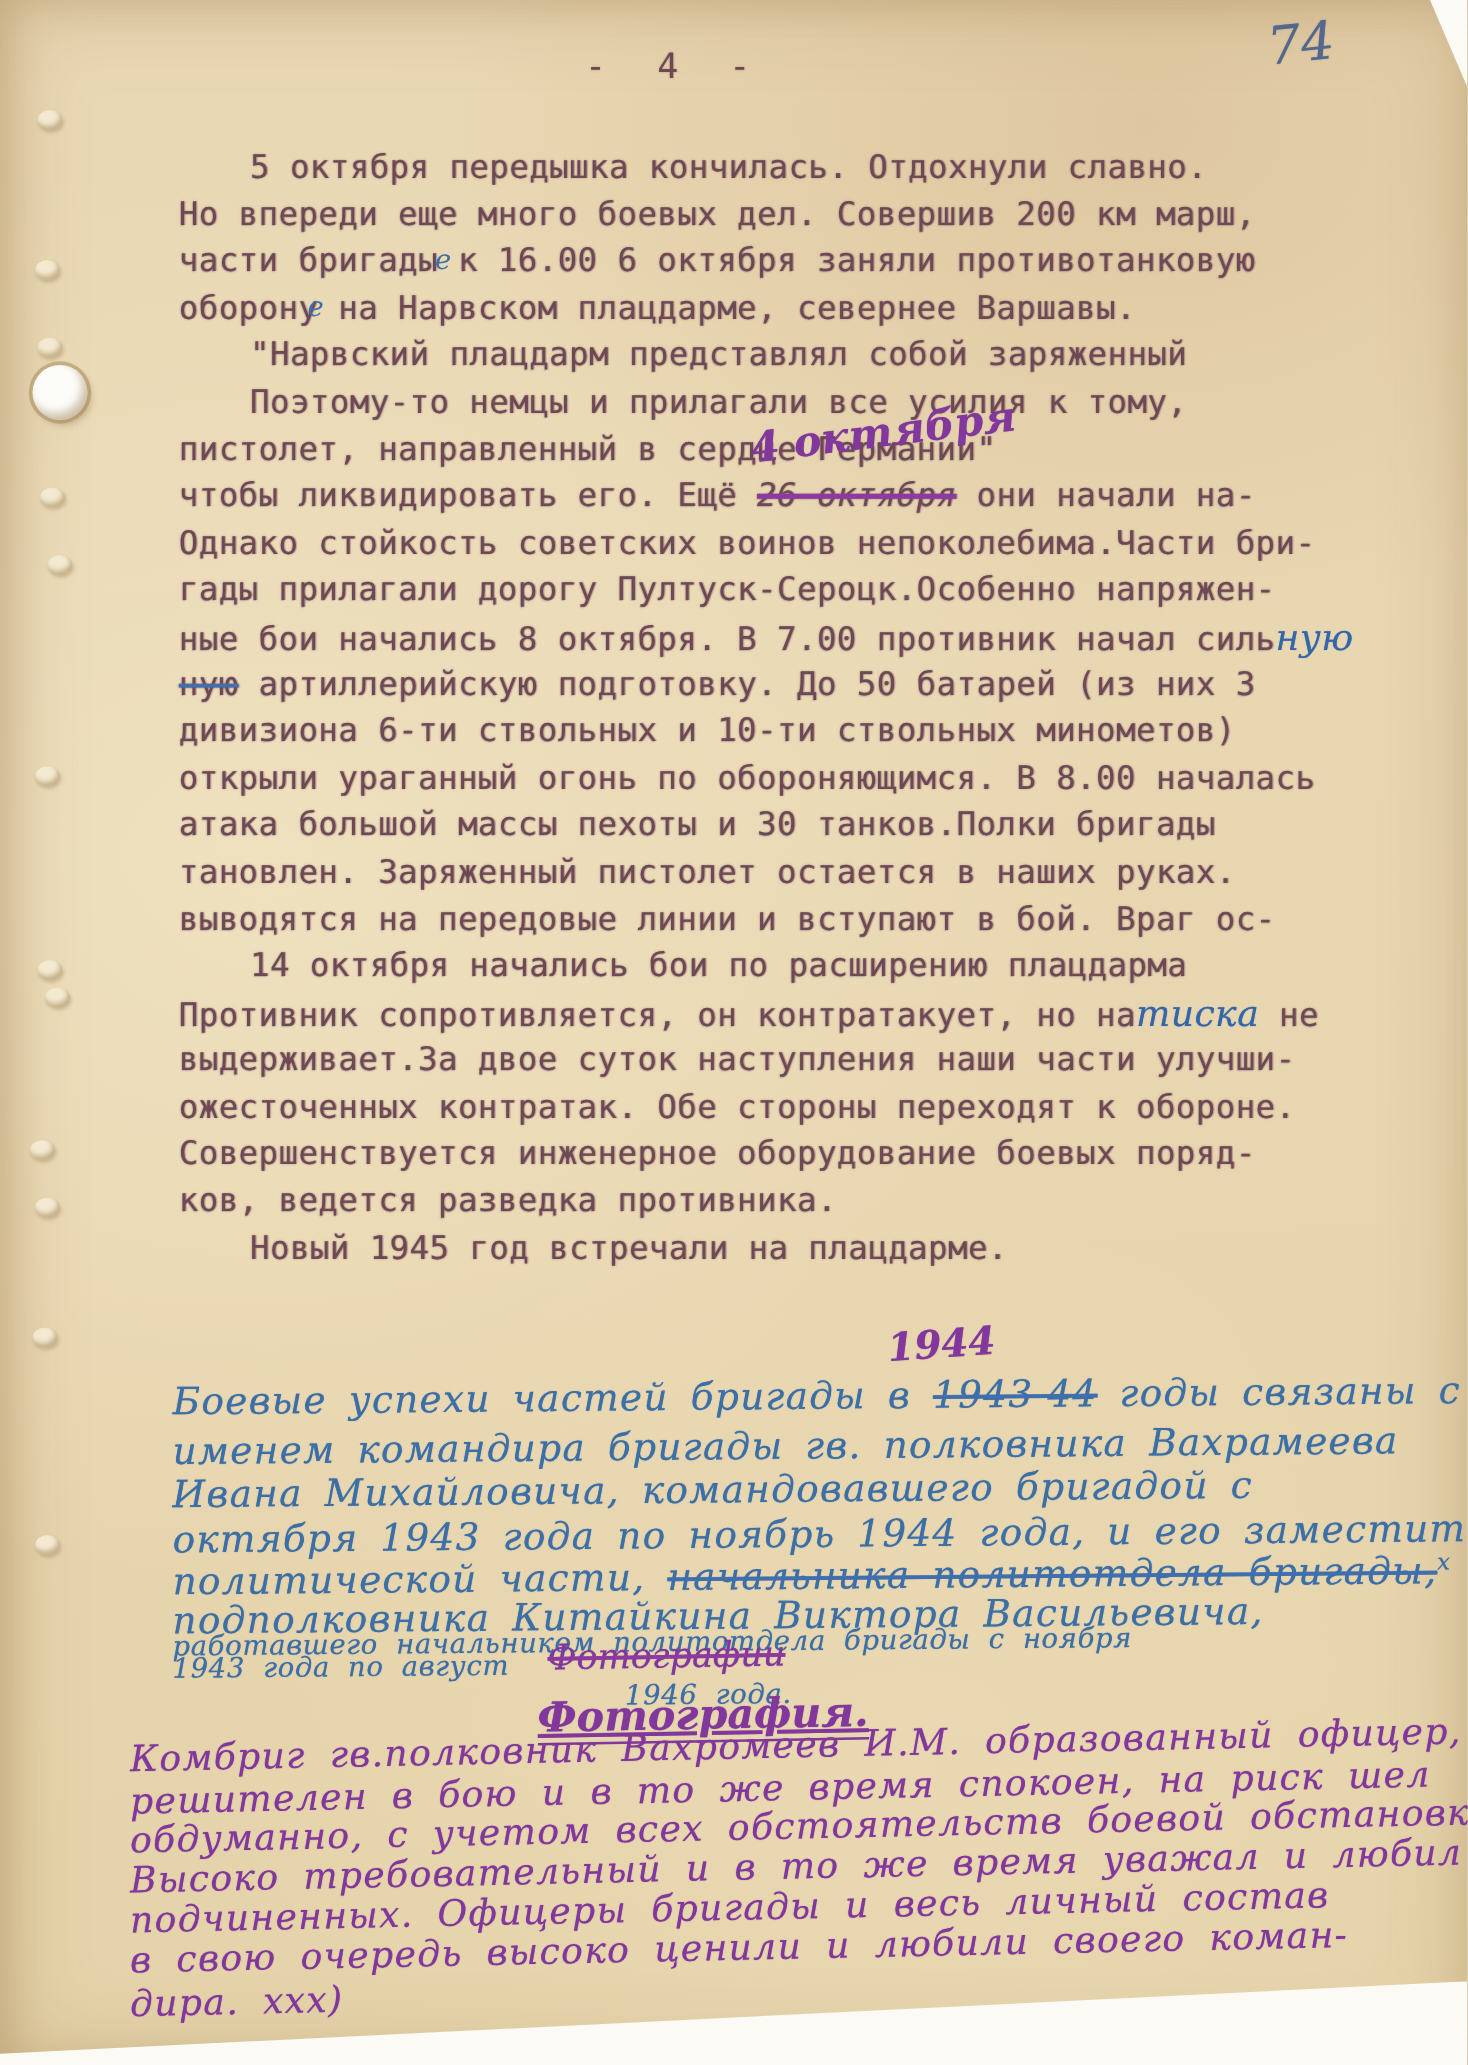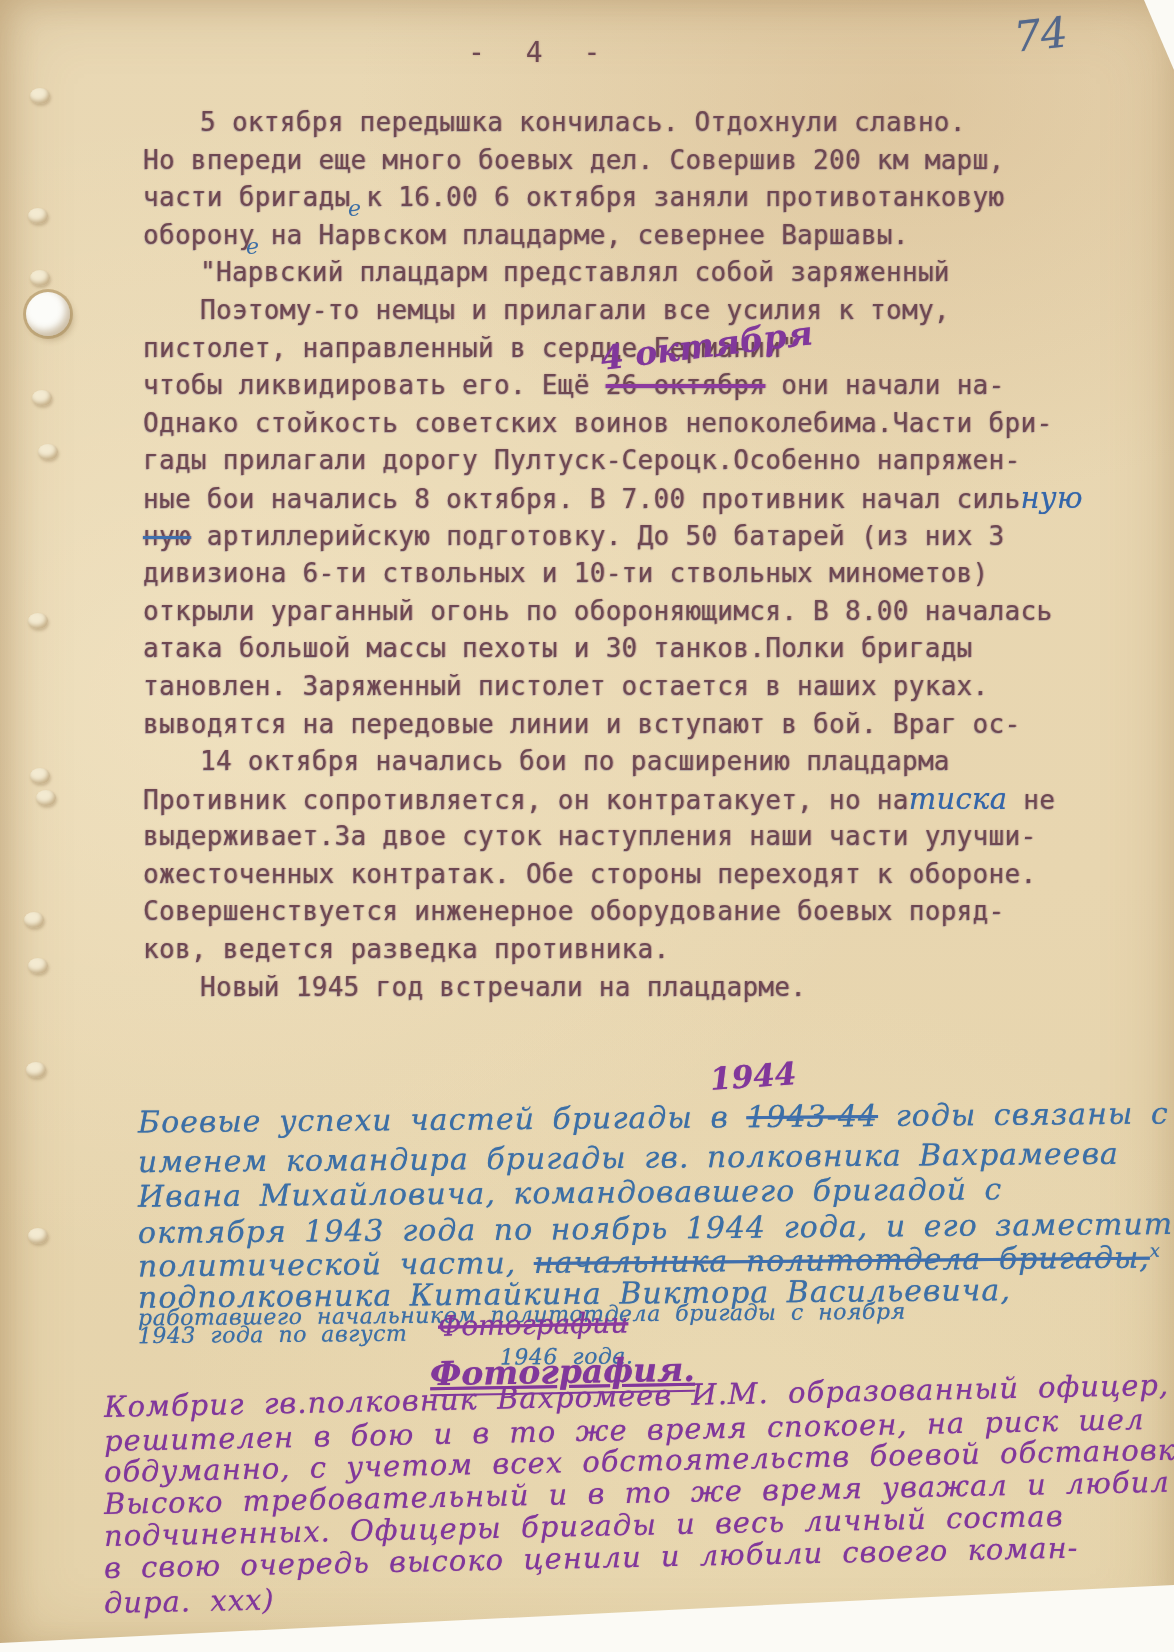--- a/index.html
+++ b/index.html
@@ -22,34 +22,34 @@
     clip-path:polygon(0px 1643px,1174px 1585px,1174px 1652px,0px 1652px);}
   .corner-cut{position:absolute;top:0;right:0;width:30px;height:70px;background:#fbfaf5;
     clip-path:polygon(0 0,100% 0,100% 100%);}
   
   .spot{position:absolute;width:20px;height:16px;border-radius:50%;background:#f3ead1;
     box-shadow:inset -2px -3px 4px rgba(160,128,76,.55),1px 2px 3px rgba(120,90,50,.28);}
   .hole-big{position:absolute;left:26px;top:292px;width:44px;height:44px;border-radius:50%;
     background:#fcfcf9;
     box-shadow:0 0 0 3px rgba(170,140,90,.55), inset -4px -5px 7px rgba(150,120,70,.45), 3px 4px 6px rgba(110,80,40,.30);}
   
-  .typed{position:absolute;left:143px;top:104px;width:960px;
+  .typed{position:absolute;left:143px;top:116px;width:960px;
     font-family:"DejaVu Sans Mono",monospace;font-size:26px;line-height:37.6px;
     color:#6e4852;letter-spacing:.3px;
     text-shadow:1px 0 0 rgba(122,72,92,.30), -0.5px .5px .6px rgba(70,90,150,.22), 0 0 2px rgba(120,70,90,.38);}
   .tl{height:37.6px;white-space:pre;}
   .ind{padding-left:57px;}
   .page-header{position:absolute;left:468px;top:36px;
     font-family:"DejaVu Sans Mono",monospace;font-size:28px;color:#6e4852;letter-spacing:12px;
     text-shadow:0 0 2px rgba(120,70,90,.4);}
   .page-num{position:absolute;left:1014px;top:10px;
     font-family:"DejaVu Serif",serif;font-style:italic;font-size:42px;color:#54688b;
     transform:rotate(-6deg);text-shadow:0 0 1px rgba(84,104,139,.6);}
   
-  .sp{text-decoration:line-through;text-decoration-thickness:3.5px;text-decoration-color:#8d3aa0;}
+  .sp{text-decoration:line-through;text-decoration-thickness:3.5px;text-decoration-color:#8d3aa0;font-style:italic;}
   .sb{text-decoration:line-through;text-decoration-thickness:3px;text-decoration-color:#3f6fae;}
   
   .hw{font-family:"DejaVu Serif",serif;font-style:italic;position:absolute;white-space:nowrap;}
   .blue{color:#3c6fa6;text-shadow:0 0 .8px rgba(60,111,166,.75);}
   .purple{color:#81379b;text-shadow:0 0 .9px rgba(129,55,155,.7);}
   .ins-blue{font-family:"DejaVu Serif",serif;font-style:italic;color:#3466aa;font-size:29px;
     text-shadow:0 0 .8px rgba(52,102,170,.7);}
   .e-corr{position:absolute;font-family:"DejaVu Serif",serif;font-style:italic;font-size:22px;
     color:#3c6fa6;}
   .corr-oct{left:600px;top:326px;font-size:33px;font-weight:bold;transform:rotate(-7deg);}

